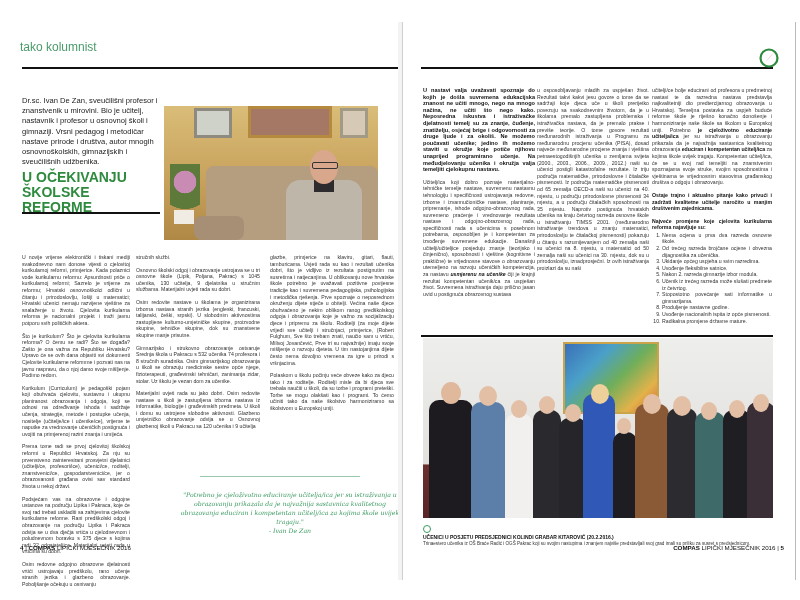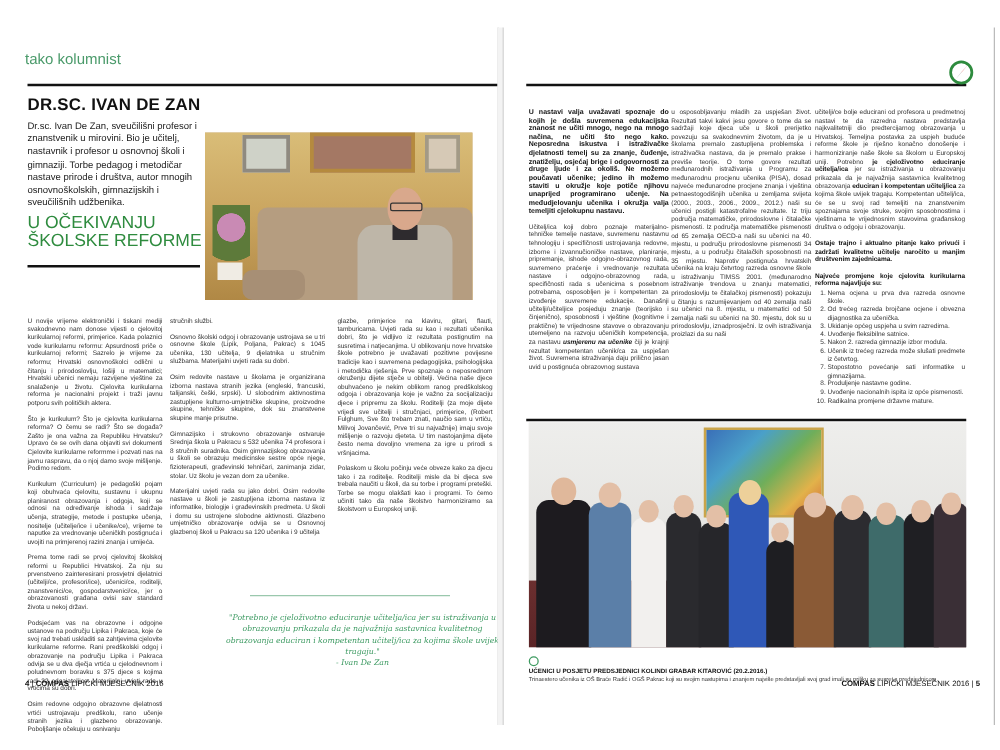--- a/index.html
+++ b/index.html
@@ -12,21 +12,21 @@
 
   .section-label { position:absolute; left:20px; top:18px; font-family:"Liberation Sans", sans-serif; font-size:12px; color:#4a9a6a; }
   .rule { position:absolute; height:2px; background:#111; }
   .rule-left-top { left:22px; top:45px; width:376px; }
   .rule-right-top { left:18px; top:45px; width:352px; }
 
   .compass-icon { position:absolute; left:757px; top:47px; width:22px; height:22px; }
 
   .author-name { position:absolute; left:22px; top:54px; font-family:"Liberation Sans", sans-serif; font-weight:bold; font-size:13.5px; color:#111; letter-spacing:0.2px; }
   .author-bio { position:absolute; left:22px; top:74px; width:138px; font-family:"Liberation Sans", sans-serif; font-size:7.6px; line-height:10.2px; color:#222; }
-  .headline { position:absolute; left:22px; top:148px; width:140px; font-family:"Liberation Sans", sans-serif; font-weight:normal; font-size:14px; line-height:15px; color:#2e8b3e; }
+  .headline { position:absolute; left:22px; top:148px; width:140px; font-family:"Liberation Sans", sans-serif; font-weight:bold; font-size:14px; line-height:15px; color:#2e8b3e; }
   .rule-headline { left:22px; top:190px; width:138px; height:2px; }
 
   .photo-portrait { position:absolute; left:164px; top:84px; width:214px; height:134px; overflow:hidden; background:#c9a86a; }
   .photo-portrait .wall { position:absolute; inset:0; background:linear-gradient(180deg,#d9bd78 0%,#c8a25c 55%,#b08845 100%); }
   .photo-portrait .frame { position:absolute; border:3px solid #b58a3e; background:#d8cfc0; }
   .photo-portrait .f1 { left:30px; top:2px; width:32px; height:24px; border-color:#8f8a80; background:#cfd2c8; }
   .photo-portrait .f2 { left:84px; top:0; width:78px; height:26px; background:#a47864; }
   .photo-portrait .f3 { left:176px; top:2px; width:22px; height:24px; border-color:#a39a86; background:#d6c9b6; }
   .photo-portrait .sofa { position:absolute; left:42px; top:60px; width:172px; height:74px; background:#b59d80; border-radius:8px 8px 0 0; }
   .photo-portrait .man-head { position:absolute; left:146px; top:44px; width:28px; height:34px; background:#d9a88c; border-radius:50%; }
@@ -70,22 +70,21 @@
   .footer-right { position:absolute; right:12px; top:522px; font-family:"Liberation Sans", sans-serif; font-size:6.2px; color:#111; }
   .footer-left .mag, .footer-right .mag { font-weight:bold; }
 </style>
 </head>
 <body>
 
 <div class="page page-left">
   <div class="section-label">tako kolumnist</div>
   <div class="rule rule-left-top"></div>
 
-  <div class="author-name">DR.SC. IVAN DE ZAN</div>
-  <div class="author-bio">Dr.sc. Ivan De Zan, sveučilišni profesor i znanstvenik u mirovini. Bio je učitelj, nastavnik i profesor u osnovnoj školi i gimnaziji. Torbe pedagog i metodičar nastave prirode i društva, autor mnogih osnovnoškolskih, gimnazijskih i sveučilišnih udžbenika.</div>
+  <div class="author-bio">Dr.sc. Ivan De Zan, sveučilišni profesor i znanstvenik u mirovini. Bio je učitelj, nastavnik i profesor u osnovnoj školi i gimnaziji. Vrsni pedagog i metodičar nastave prirode i društva, autor mnogih osnovnoškolskih, gimnazijskih i sveučilišnih udžbenika.</div>
   <div class="headline">U OČEKIVANJU ŠKOLSKE REFORME</div>
   <div class="rule rule-headline"></div>
 
   <div class="photo-portrait" title="Portrait of Dr.sc. Ivan De Zan seated on a sofa">
     <div class="wall"></div>
     <div class="frame f1"></div>
     <div class="frame f2"></div>
     <div class="frame f3"></div>
     <div class="sofa"></div>
     <div class="plant"></div>

